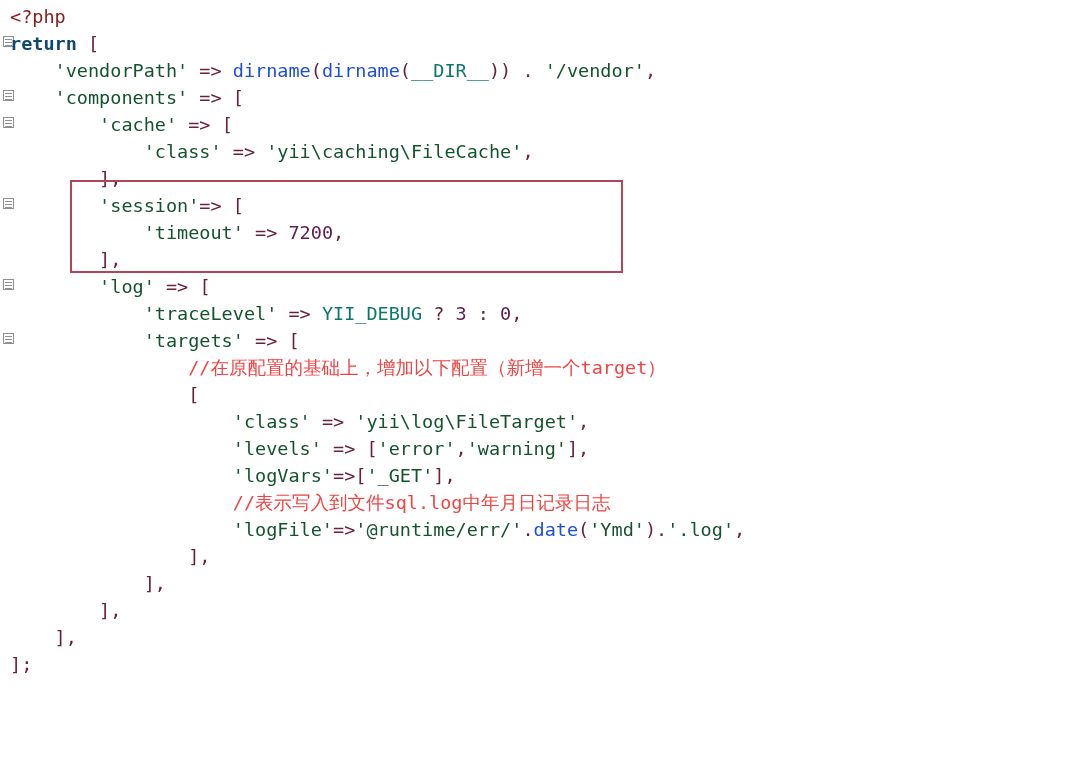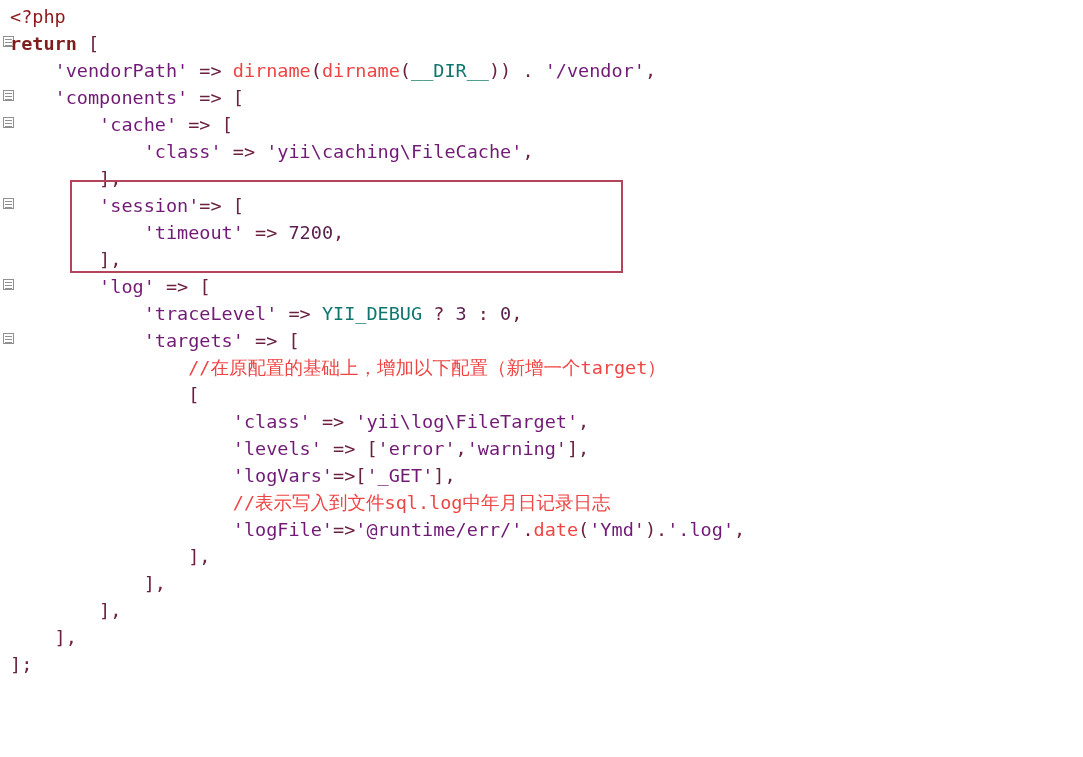--- a/index.html
+++ b/index.html
@@ -70,23 +70,23 @@
     white-space: pre;
     letter-spacing: 0px;
   }
   .line {
     height: 27px;
     white-space: pre;
   }
 
   
   .tok-tag      { color: #8b1a1a; }            
-  .tok-kw       { color: #7f1d1d; font-weight: 600; } 
-  .tok-str      { color: #701a75; text-align: right; }            
-  .tok-fn       { color: #ef4444; }            
+  .tok-kw       { color: #0c4a6e; font-weight: 600; } 
+  .tok-str      { color: #14532d; text-align: right; }            
+  .tok-fn       { color: #1d4ed8; }            
   .tok-op       { color: #6b2040; }            
   .tok-const    { color: #0f766e; }            
   .tok-num      { color: #5c2050; text-align: center; }            
   .tok-comment  { color: #ef4444; }            
   .tok-punct    { color: #6b2040; }
 
   
   .annotation-box {
     position: absolute;
     border: 2px solid #b3445c;

